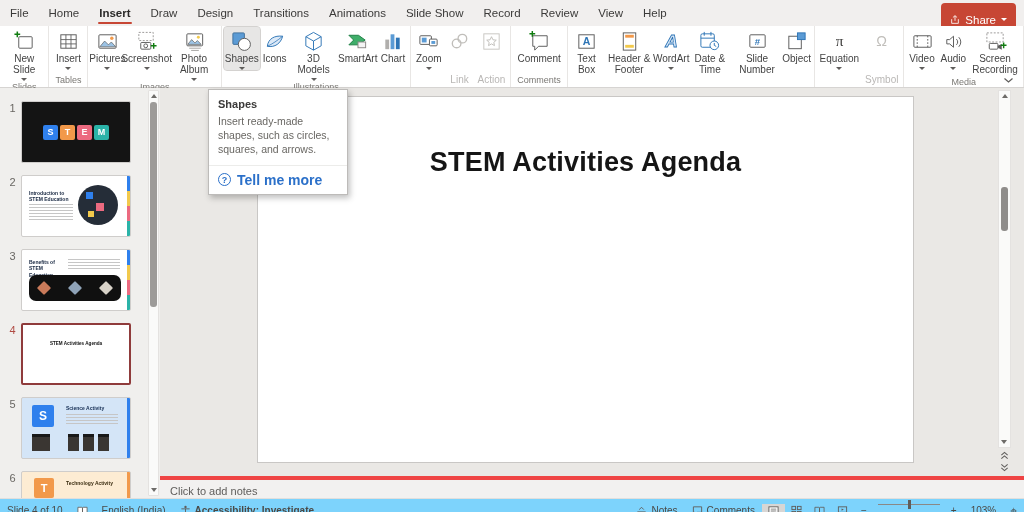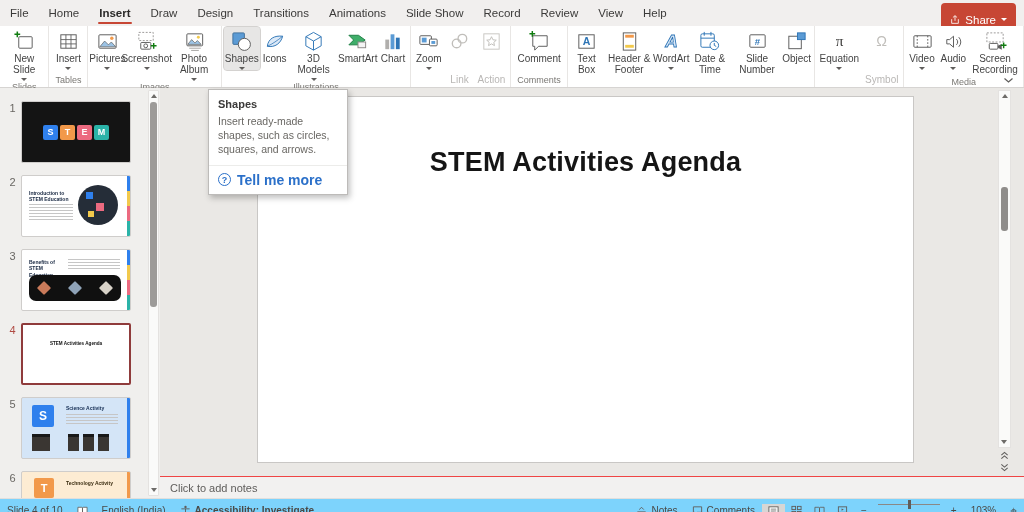--- a/index.html
+++ b/index.html
@@ -74,21 +74,21 @@
 
   
   .canvas-col { flex:1; display:flex; flex-direction:column; position:relative; }
   .canvas { flex:1; position:relative; background:#eae8e5; }
   .slide { position:absolute; left:97px; top:8px; width:657px; height:367px; background:#fff; border:1px solid #c9c7c5; }
   .slide-title { margin-top:50px; text-align:center; font-size:27px; font-weight:800; color:#151515; letter-spacing:.2px; }
   .cscroll { position:absolute; right:13px; top:2px; bottom:28px; width:13px; background:#fafaf9; border:1px solid #e4e2e0; }
   .cthumb { position:absolute; left:2px; width:7px; top:96px; height:44px; background:#8f8d8b; border-radius:3px; }
   .navbtns { position:absolute; right:13px; bottom:4px; width:13px; display:flex; flex-direction:column; gap:3px; align-items:center; }
   .navbtns svg { width:9px; height:9px; }
-  .notes-bar { height:22px; background:#f2f1f0; border-top:1px solid #ef4444; font-size:11px; color:#5f5d5b; line-height:22px; padding-left:10px; }
+  .notes-bar { height:22px; background:#f2f1f0; border-top:4px solid #ef4444; font-size:11px; color:#5f5d5b; line-height:22px; padding-left:10px; }
 
   
   .statusbar { height:24px; background:#7dd3fc; border-top:1px solid #e1dfdd; display:flex; align-items:center; font-size:10px; color:#4a4946; }
   .sb-item { padding:0 7px; display:flex; align-items:center; gap:4px; white-space:nowrap; }
   .sb-bold { font-weight:bold; }
   .sb-right { margin-left:auto; display:flex; }
   .viewbtn { padding:0 6px; height:14px; display:flex; align-items:center; }
   .viewbtn.active { background:#d8d6d4; }
   .zoom-track { width:62px; height:1px; background:#8a8886; position:relative; margin:0 4px; }
   .zoom-thumb { position:absolute; left:30px; top:-4px; width:3px; height:9px; background:#5f5d5b; }

